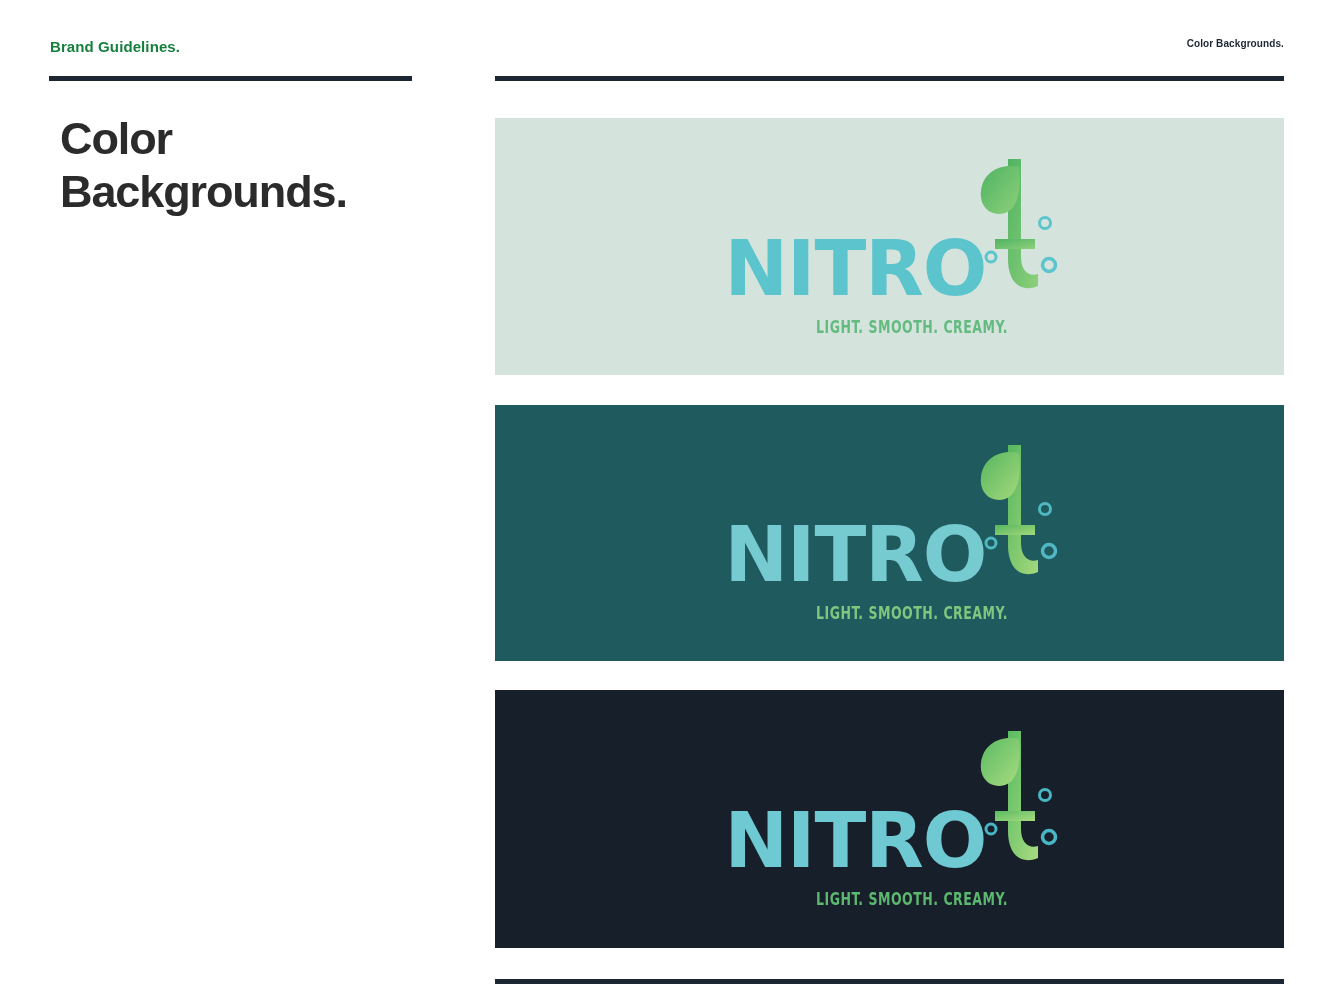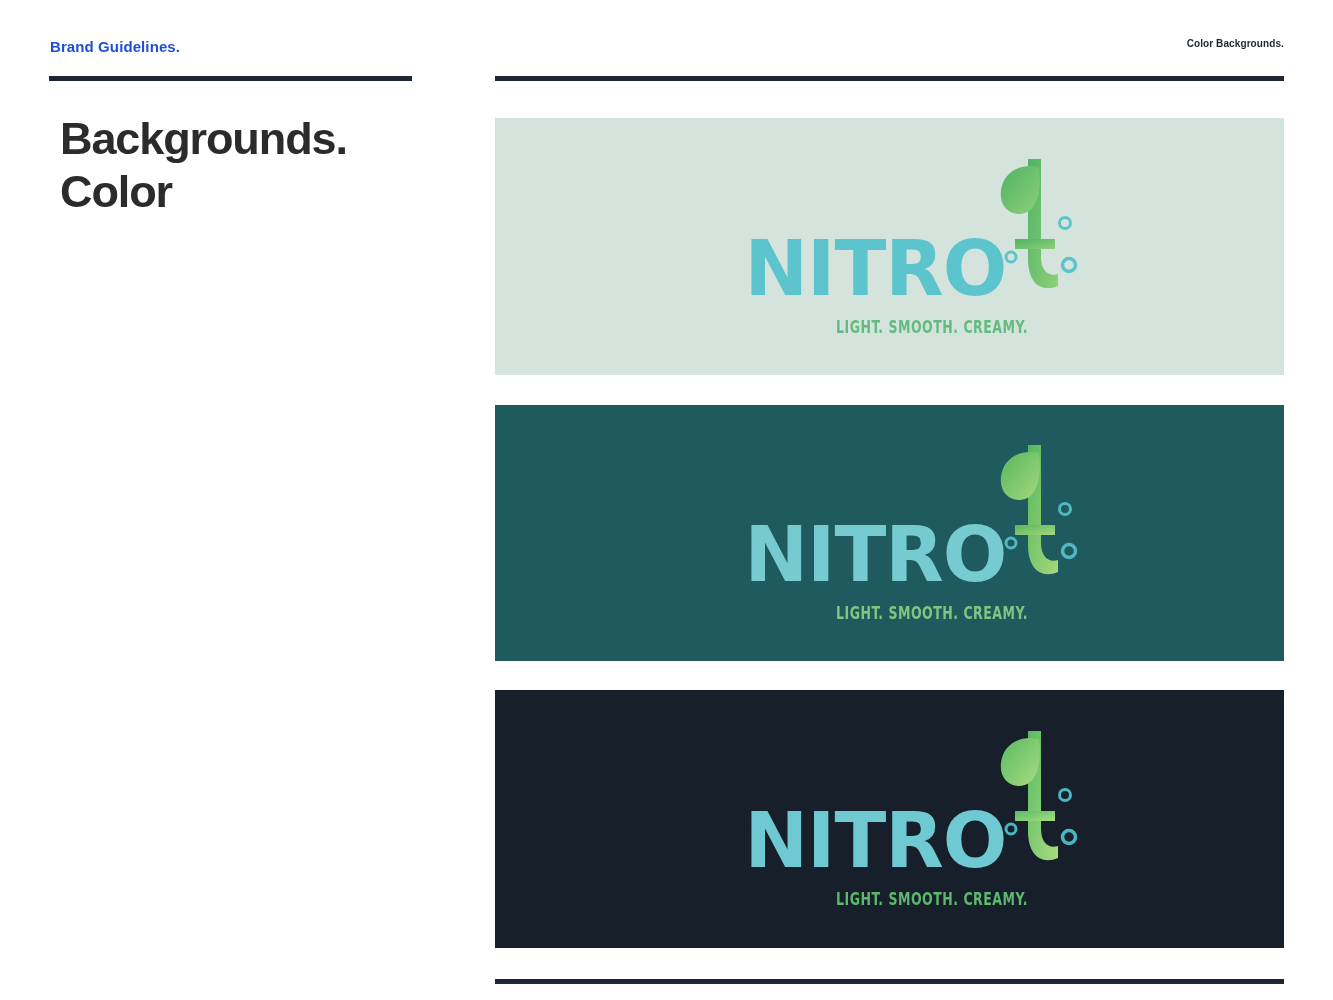--- a/index.html
+++ b/index.html
@@ -17,21 +17,21 @@
   }
 
   
   .header-left {
     position: absolute;
     left: 50px;
     top: 38px;
     font-size: 15px;
     font-weight: bold;
     letter-spacing: 0.1px;
-    color: #1d4ed8;
+    color: #15803d;
     white-space: nowrap;
   }
   .header-right {
     position: absolute;
     right: 49px;
     top: 38px;
     font-size: 10px;
     font-weight: bold;
     letter-spacing: 0.1px;
     color: #1d2733;
@@ -74,21 +74,20 @@
   .panel-3 { top: 690px; height: 258px; }
 
   
   .lockup {
     position: absolute;
     left: 50%;
     top: 50%;
     transform: translate(-50%, -50%);
     width: 330px;
     text-align: center;
-    margin-left: 20px;
   }
   .lockup-row {
     position: relative;
     display: block;
     height: 150px;
   }
   .wordmark {
     position: absolute;
     left: 0;
     bottom: 0;
@@ -124,22 +123,22 @@
 
 <div class="header-left">Brand Guidelines.</div>
 
 <div class="header-right">Color Backgrounds.</div>
 
 <div class="rule rule-left-top" style="background: rgb(29, 39, 51);"></div>
 <div class="rule rule-right-top" style="background: rgb(29, 39, 51);"></div>
 <div class="rule rule-bottom" style="background: rgb(29, 39, 51);"></div>
 
 <div class="section-title">
+  <span class="line">Color</span>
   <span class="line">Backgrounds.</span>
-  <span class="line">Color</span>
 </div>
 
 <div class="panel panel-1" style="background: rgb(212, 228, 221);">
   <div class="lockup">
     <span class="lockup-row">
       <span class="wordmark" style="color: rgb(92, 196, 204);">NITRO</span>
       <span class="mark">
         <svg viewBox="0 0 86 150" width="86" height="150" xmlns="http://www.w3.org/2000/svg">
           <defs>
             <linearGradient id="g1" x1="0" y1="0" x2="1" y2="1">

